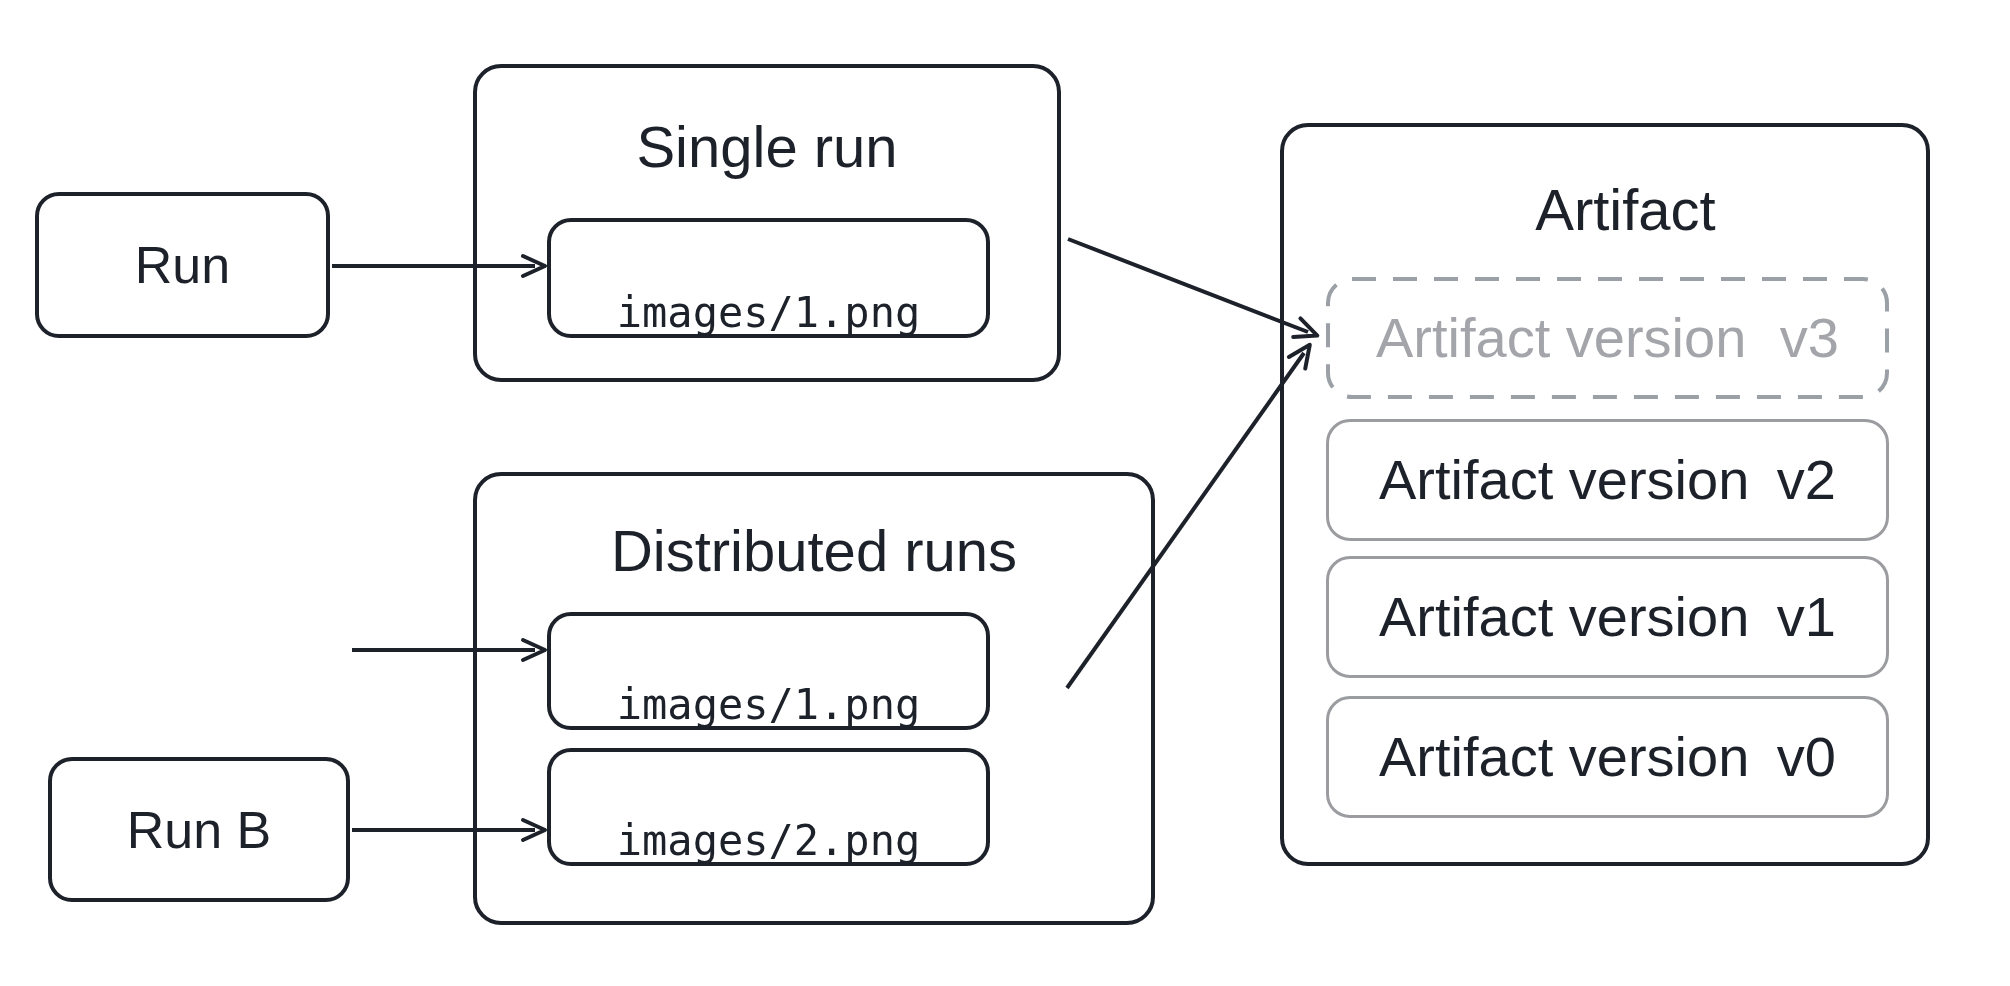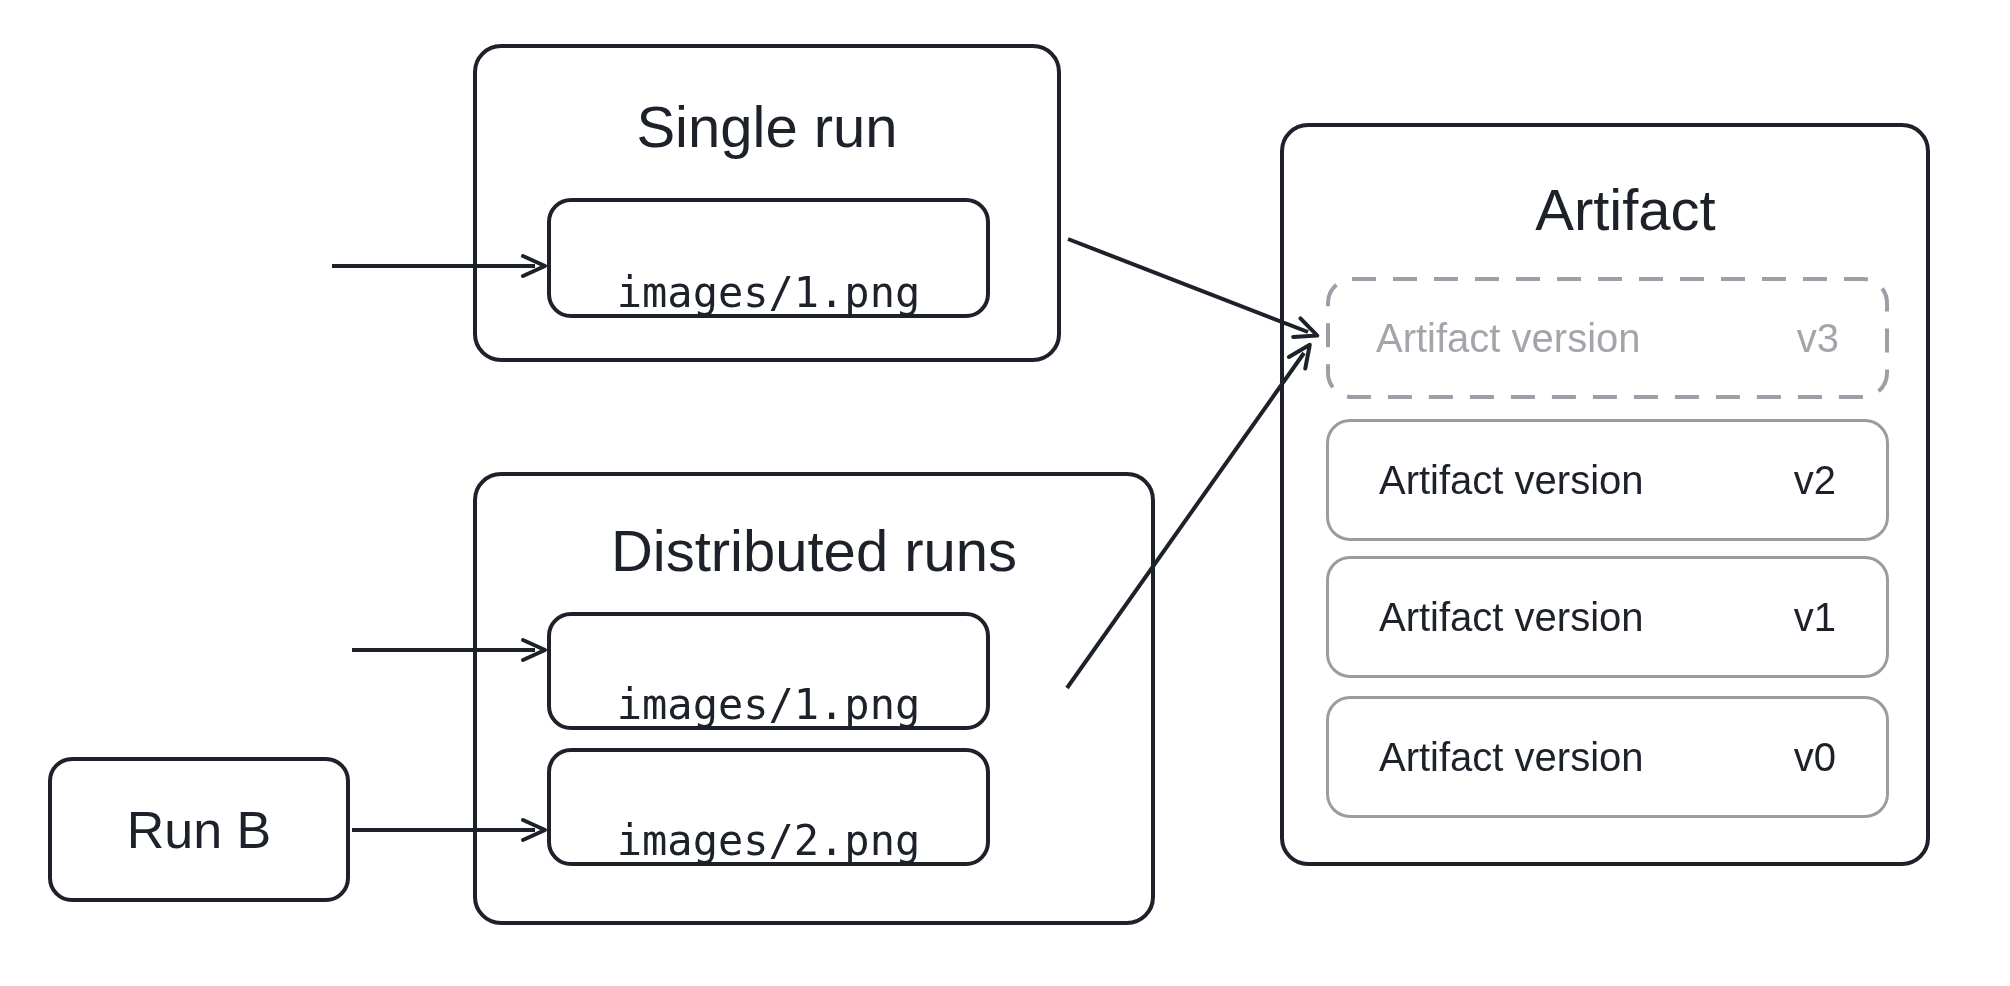--- a/index.html
+++ b/index.html
@@ -32,40 +32,43 @@
   .filebox{
     position:absolute;box-sizing:border-box;background:var(--bg);
     border:4px solid var(--stroke-dark);border-radius:24px;
     display:flex;align-items:flex-end;justify-content:center;
     font-family:"DejaVu Sans Mono","Liberation Mono",monospace;
     font-size:42px;line-height:1;
   }
   .vrow{
     left:42px;width:563px;height:122px;border-radius:24px;
     display:flex;align-items:center;justify-content:space-between;
-    padding:0 50px;font-size:40px;line-height:1;
+    padding:0 50px;font-size:56px;line-height:1;
   }
   .vrow.solid{border:3px solid var(--stroke-gray);}
   .vrow.dashed{color:var(--text-gray);}
   .vrow .dash-border{position:absolute;inset:0;width:100%;height:100%;pointer-events:none;}
   .edges{position:absolute;inset:0;pointer-events:none;}
   .edges line{stroke:var(--stroke-dark);stroke-width:4;}
 </style>
 </head>
 <body>
 
 <div class="canvas">
 
+  <div class="node" style="left:35px;top:192px;width:295px;height:146px;">
+    <span>Run</span>
+  </div>
 
 
   <div class="node" style="left:48px;top:757px;width:302px;height:145px;">
     <span>Run B</span>
   </div>
 
-  <div class="container" style="left:473px;top:44px;width:588px;height:318px;">
+  <div class="container" style="left:473px;top:64px;width:588px;height:318px;">
     <div class="title" style="top:44px;">Single run</div>
     <div class="filebox" style="left:70px;top:150px;width:443px;height:120px;">
       <span>images/1.png</span>
     </div>
   </div>
 
   <div class="container" style="left:473px;top:472px;width:682px;height:453px;">
     <div class="title" style="top:40px;">Distributed runs</div>
     <div class="filebox" style="left:70px;top:136px;width:443px;height:118px;">
       <span>images/1.png</span>

